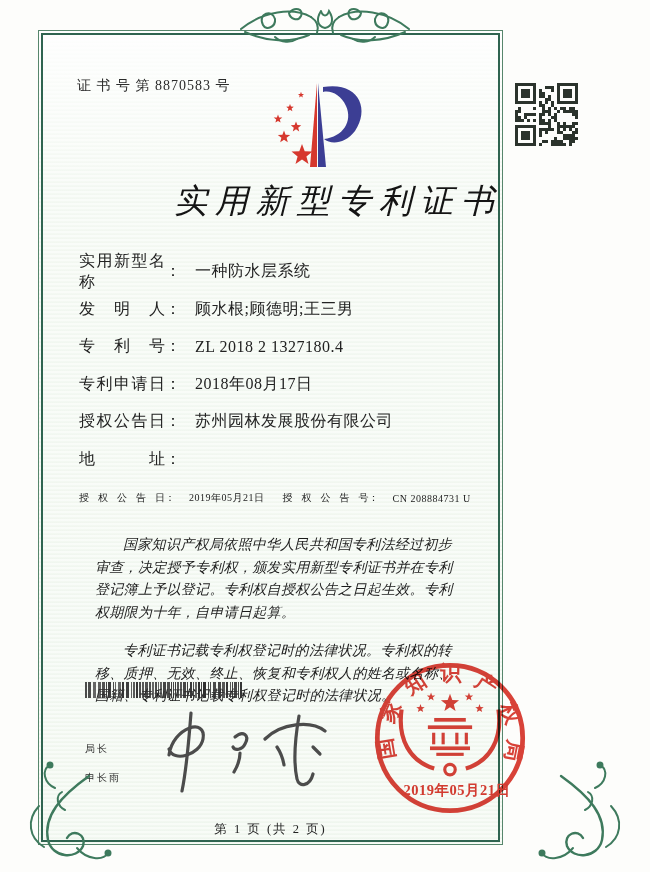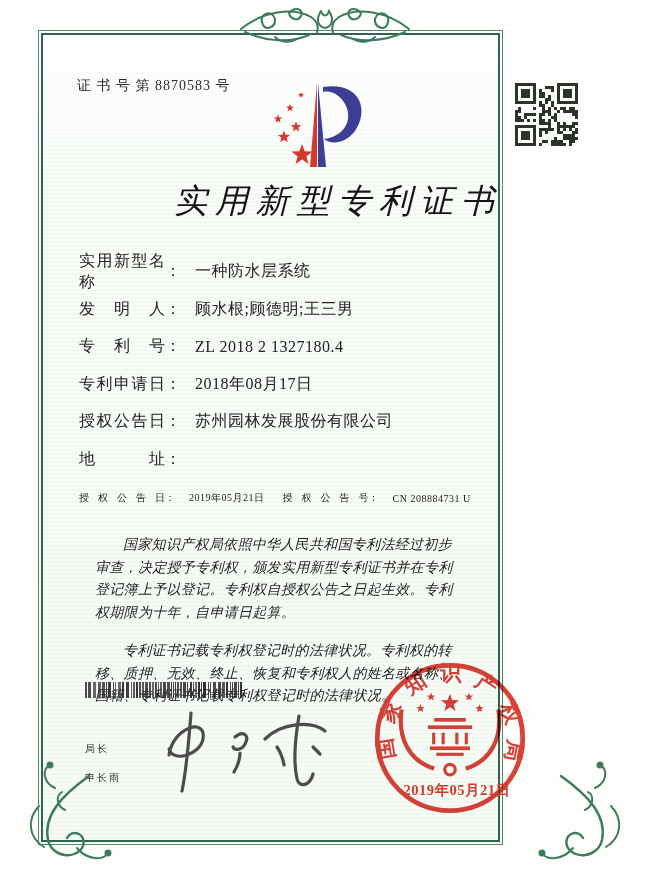--- a/index.html
+++ b/index.html
@@ -442,20 +442,21 @@
         <rect x="89" y="70" width="3" height="11"></rect>
         <rect x="56" y="83" width="38" height="3.5"></rect>
         <rect x="62" y="89" width="26" height="3"></rect>
         <path d="M29,48 C25,76 37,97 60,104" fill="none" stroke="#d8382e" stroke-width="4"></path>
         <path d="M121,48 C125,76 113,97 90,104" fill="none" stroke="#d8382e" stroke-width="4"></path>
         <circle cx="75" cy="105" r="5" fill="none" stroke="#d8382e" stroke-width="3"></circle>
       </g>
     </svg>
     <div class="seal-date">2019年05月21日</div>
 
+    <div class="footer">第 1 页 (共 2 页)</div>
   </div>
 
   <svg class="orn orn-top" viewBox="0 0 240 48">
     <g>
       <path d="M36,28 C58,10 88,6 106,16"></path>
       <path d="M40,31 C62,41 86,42 104,34"></path>
       <path d="M58,24 C52,12 68,8 70,18 C71,26 61,30 58,24"></path>
       <path d="M84,12 C90,5 99,8 96,15 C93,21 85,18 84,12"></path>
       <path d="M70,36 C76,42 86,42 92,38"></path>
       <path d="M106,16 C112,20 114,26 112,32"></path>

